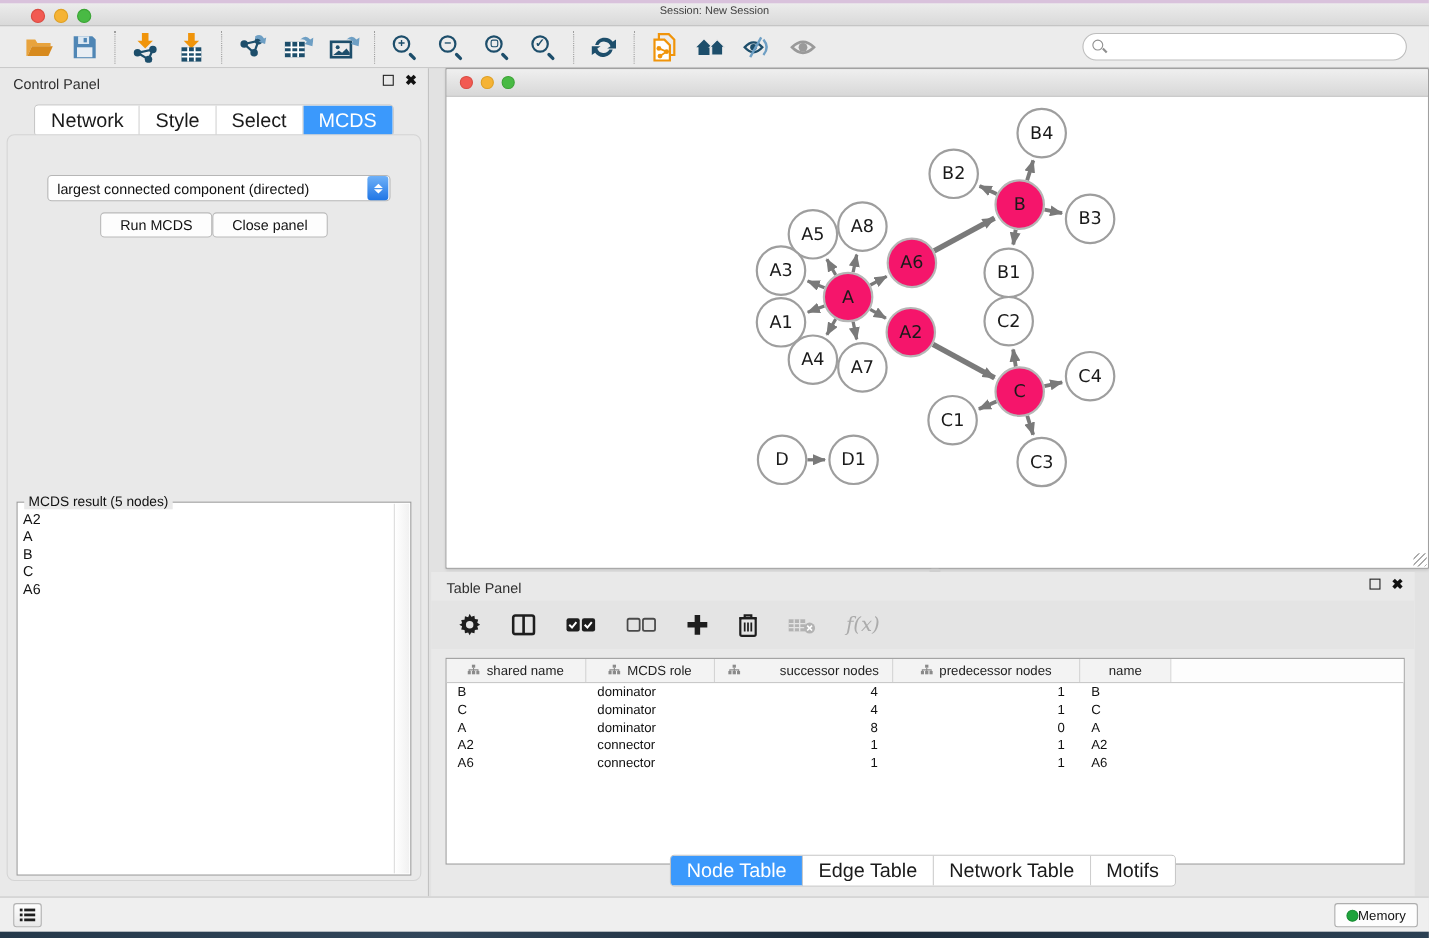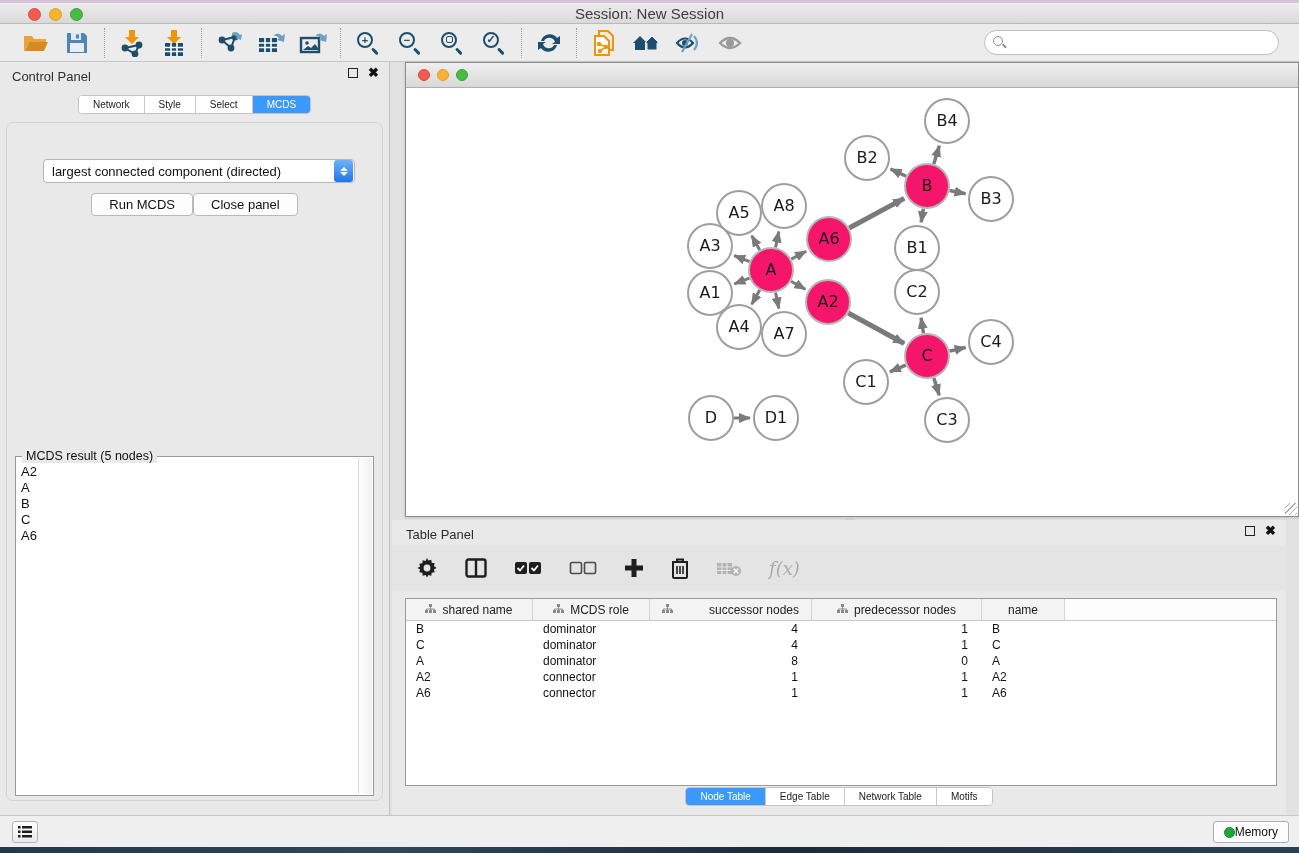--- a/index.html
+++ b/index.html
@@ -9,21 +9,21 @@
 
   
   .titlebar { position:absolute; left:0; top:0; width:1299px; height:24px;
     background:linear-gradient(#EFEFEF,#D9D9D9); border-bottom:1px solid #B9B9B9; }
   .lavender { position:absolute; left:0; top:0; width:1299px; height:3px; background:#D9C2DC; }
   .lights { position:absolute; left:28px; top:8px; display:flex; gap:8px; }
   .light { width:13px; height:13px; border-radius:50%; }
   .light.red { background:#F25A52; border:1px solid #D94C43; }
   .light.yellow { background:#F5B335; border:1px solid #DFA023; }
   .light.green { background:#49BA44; border:1px solid #3BA435; }
-  .title-text { position:absolute; left:0; right:0; top:5px; text-align:center; font-size:15px; color:#3E3E3E; }
+  .title-text { position:absolute; left:0; right:0; top:5px; text-align:center; font-size:10px; color:#3E3E3E; }
 
   
   .toolbar { position:absolute; left:0; top:24px; width:1299px; height:38px; background:#ECECEC;
     border-bottom:1px solid #C7C7C7; display:flex; align-items:center; padding:0 10px; }
   .tgroup { display:flex; align-items:center; gap:10px; padding:0 9px; }
   .tsep { width:1px; height:30px; border-left:1px dotted #9E9E9E; margin:0 2px; }
   .tbtn { width:32px; height:30px; display:flex; align-items:center; justify-content:center; cursor:pointer; }
   .mag { position:relative; width:24px; height:24px; }
   .mag .lens { position:absolute; left:1px; top:1px; width:16px; height:16px; border:2.4px solid #1D4E6B; border-radius:50%;
     display:flex; align-items:center; justify-content:center; font-size:11px; font-weight:bold; color:#1D4E6B; }
@@ -36,21 +36,21 @@
 
   
   .control-panel { position:absolute; left:0; top:62px; width:390px; height:753px; background:#E9E9E9; border-right:1px solid #C2C2C2; }
   .panel-head { position:absolute; left:0; top:0; right:0; height:26px; }
   .panel-title { position:absolute; left:12px; top:7px; font-size:13px; color:#2E2E2E; }
   .panel-icons { position:absolute; right:10px; top:6px; display:flex; gap:10px; align-items:center; }
   .float-ico { width:10px; height:10px; border:1.6px solid #222; }
   .close-ico { font-size:13px; font-weight:bold; color:#111; line-height:10px; cursor:pointer; }
   .cp-tabs { position:absolute; top:33px; left:0; right:0; display:flex; justify-content:center; }
   .tabseg { display:flex; border:1px solid #C3C3C3; border-radius:4px; overflow:hidden; background:#fff; }
-  .tabseg .tab { padding:3px 14px; font-size:10px; color:#1A1A1A; background:#fff; border-right:1px solid #C9C9C9; cursor:pointer; }
+  .tabseg .tab { padding:3px 14px; font-size:18px; color:#1A1A1A; background:#fff; border-right:1px solid #C9C9C9; cursor:pointer; }
   .tabseg .tab:last-child { border-right:none; }
   .tabseg .tab.active { background:#3B99FC; color:#fff; }
   .cp-content { position:absolute; left:6px; right:6px; top:60px; bottom:14px; background:#E9E9E9;
     border:1px solid #D4D4D4; border-radius:7px; }
   .opt-label { position:absolute; left:0; right:0; top:18px; text-align:center; font-size:13px; color:#1A1A1A; }
   .criterion { position:absolute; left:36px; top:36px; width:312px; height:24px; background:#fff; border:1px solid #B6B6B6;
     border-radius:4px; display:flex; align-items:center; cursor:pointer; }
   .criterion .val { flex:1; padding:0 8px; font-size:13px; color:#111; white-space:nowrap; }
   .criterion .stepper { width:19px; height:22px; border-radius:3px; background:linear-gradient(#6FB1F8,#2076E5);
     margin-right:1px; display:flex; flex-direction:column; align-items:center; justify-content:center; gap:1px; }

